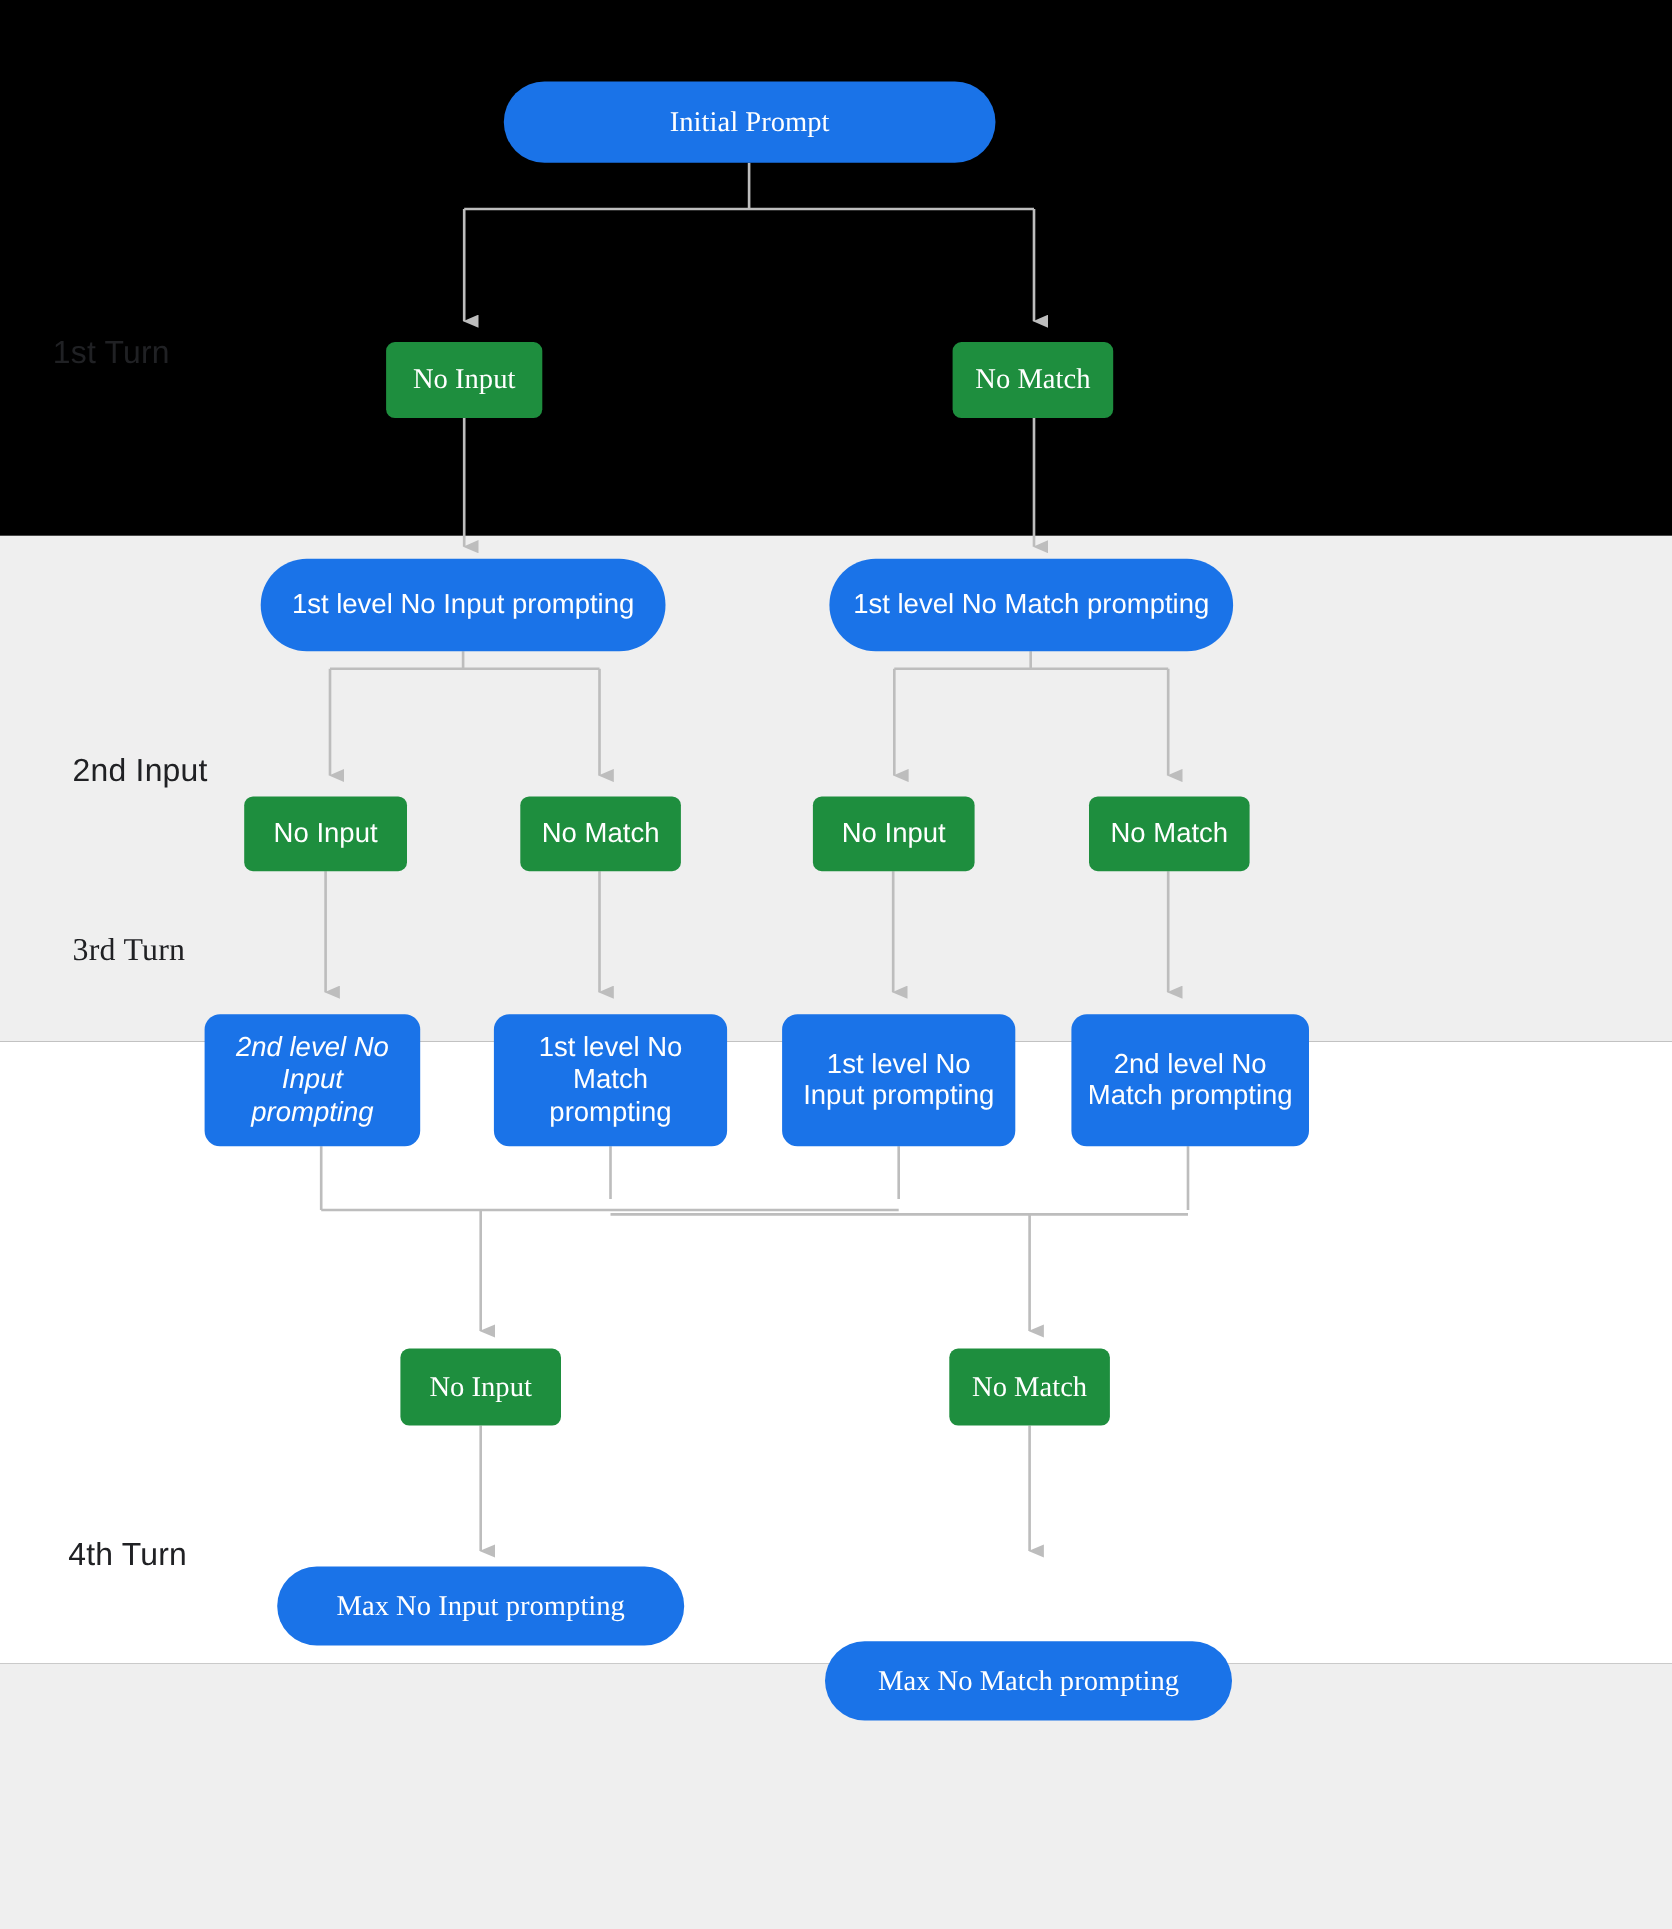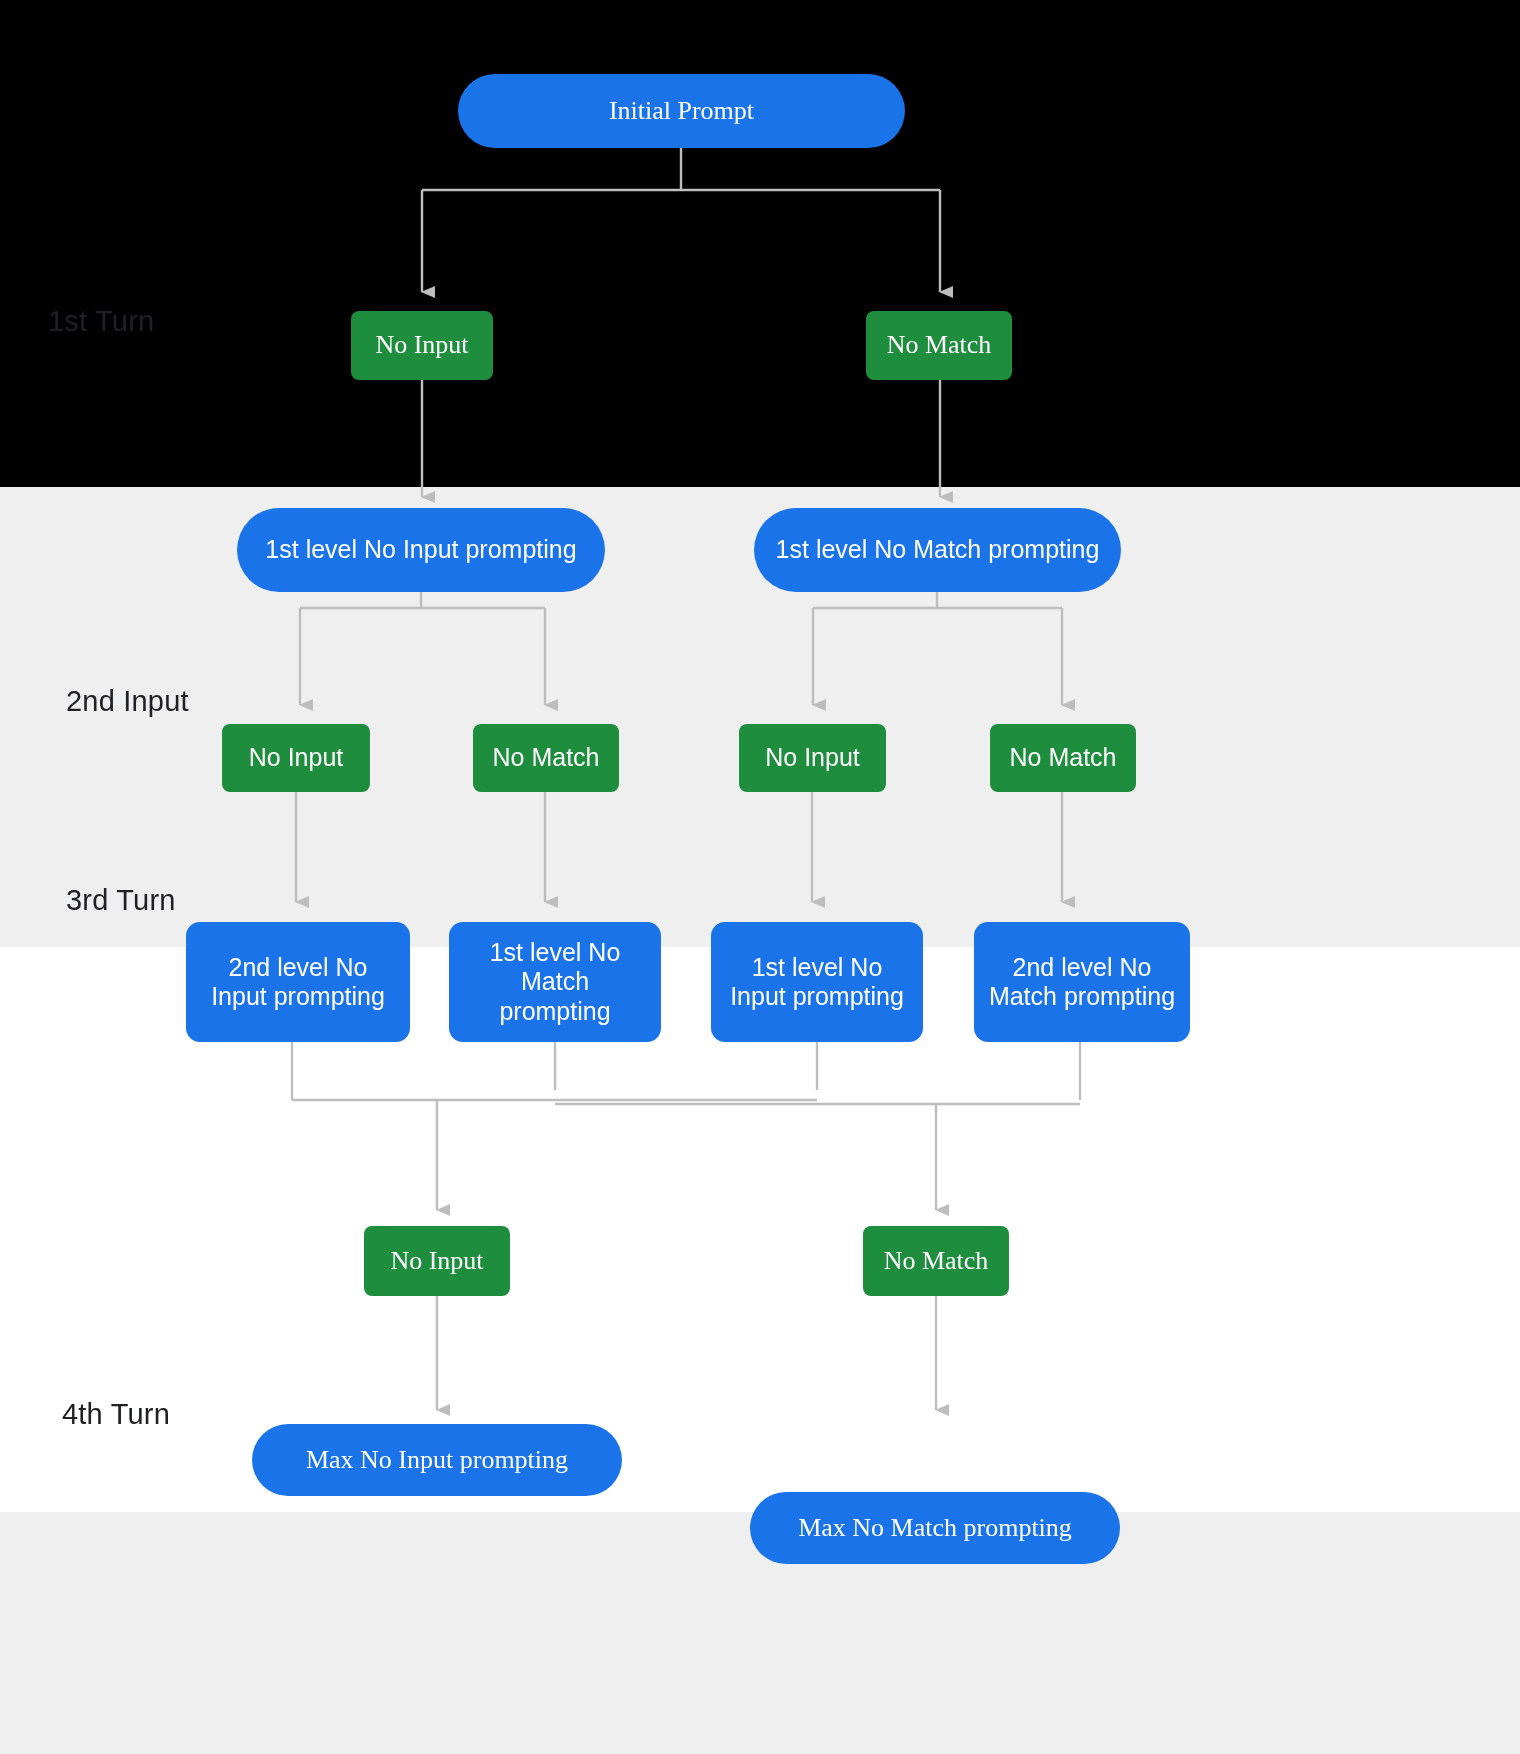--- a/index.html
+++ b/index.html
@@ -102,21 +102,21 @@
       <path d="M437,1100 L437,1210" marker-end="url(#arrow)"></path>
       <path d="M936,1104 L936,1210" marker-end="url(#arrow)"></path>
 
       <path d="M437,1296 L437,1410" marker-end="url(#arrow)"></path>
       <path d="M936,1296 L936,1410" marker-end="url(#arrow)"></path>
     </g>
   </svg>
 
   <div class="turn-label on-dark" style="left:48px;top:305px;">1st Turn</div>
   <div class="turn-label" style="left:66px;top:685px;">2nd Input</div>
-  <div class="turn-label" style="left:66px;top:884px;">3rd Turn</div>
+  <div class="turn-label" style="left:66px;top:848px;font-family:Liberation Serif, serif;">3rd Turn</div>
   <div class="turn-label" style="left:62px;top:1398px;">4th Turn</div>
 
   <div class="node node-blue pill t26" style="left:458px;top:74px;width:447px;height:74px;">
     <span>Initial Prompt</span>
   </div>
 
   <div class="node node-green rrect-sm t26" style="left:351px;top:311px;width:142px;height:69px;">
     <span>No Input</span>
   </div>
   <div class="node node-green rrect-sm t26" style="left:866px;top:311px;width:146px;height:69px;">
@@ -136,21 +136,21 @@
   <div class="node node-green rrect-sm t25" style="left:473px;top:724px;width:146px;height:68px;">
     <span>No Match</span>
   </div>
   <div class="node node-green rrect-sm t25" style="left:739px;top:724px;width:147px;height:68px;">
     <span>No Input</span>
   </div>
   <div class="node node-green rrect-sm t25" style="left:990px;top:724px;width:146px;height:68px;">
     <span>No Match</span>
   </div>
 
-  <div class="node node-blue rrect t25" style="left:186px;top:922px;width:224px;height:120px;">
+  <div class="node node-blue rrect t25" style="left:186px;top:922px;width:196px;height:120px;font-style:italic;">
     <span>2nd level No Input prompting</span>
   </div>
   <div class="node node-blue rrect t25" style="left:449px;top:922px;width:212px;height:120px;">
     <span>1st level No Match prompting</span>
   </div>
   <div class="node node-blue rrect t25" style="left:711px;top:922px;width:212px;height:120px;">
     <span>1st level No Input prompting</span>
   </div>
   <div class="node node-blue rrect t25" style="left:974px;top:922px;width:216px;height:120px;">
     <span>2nd level No Match prompting</span>

